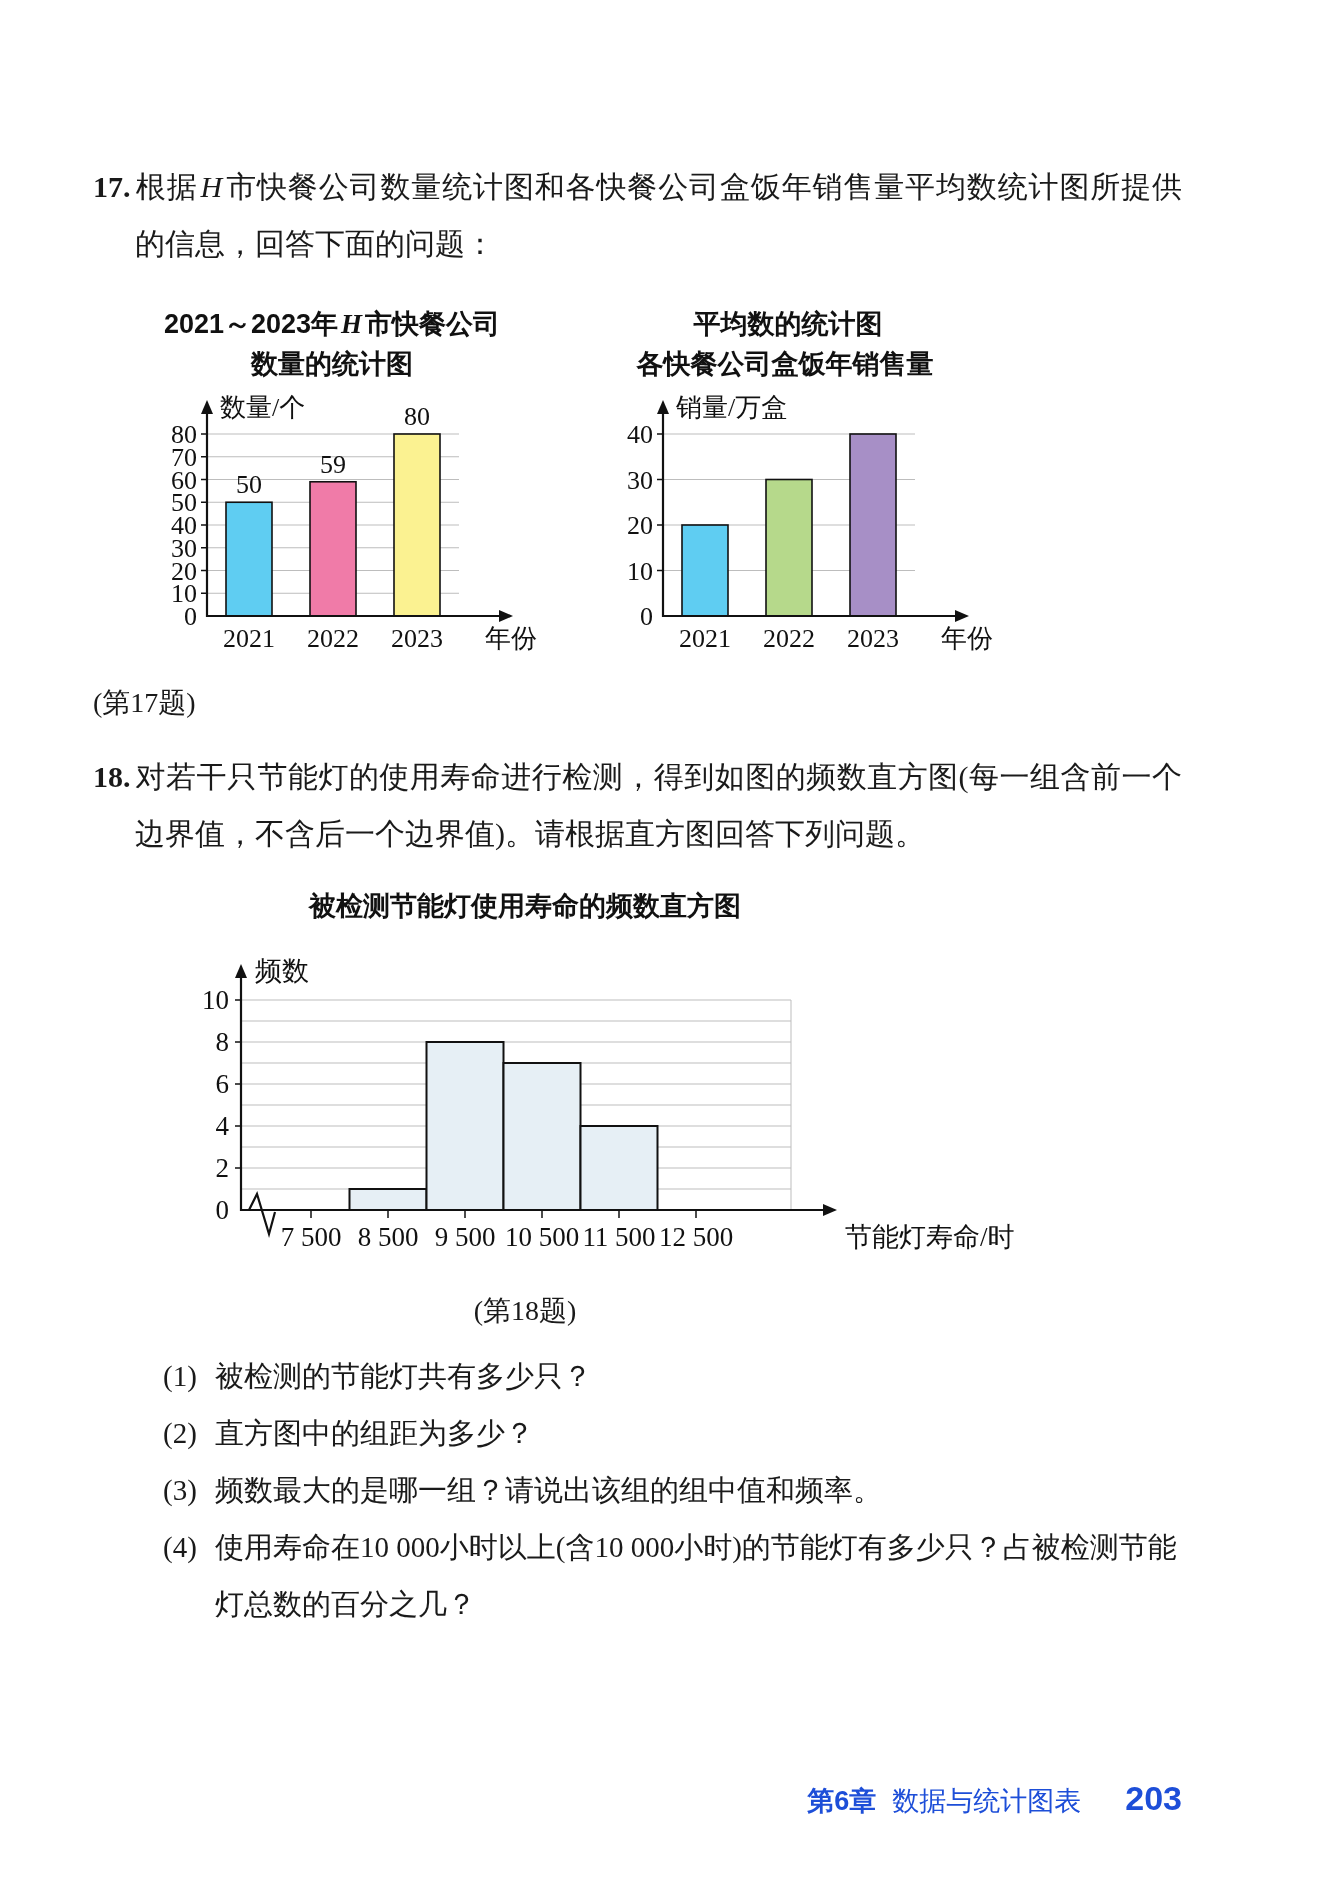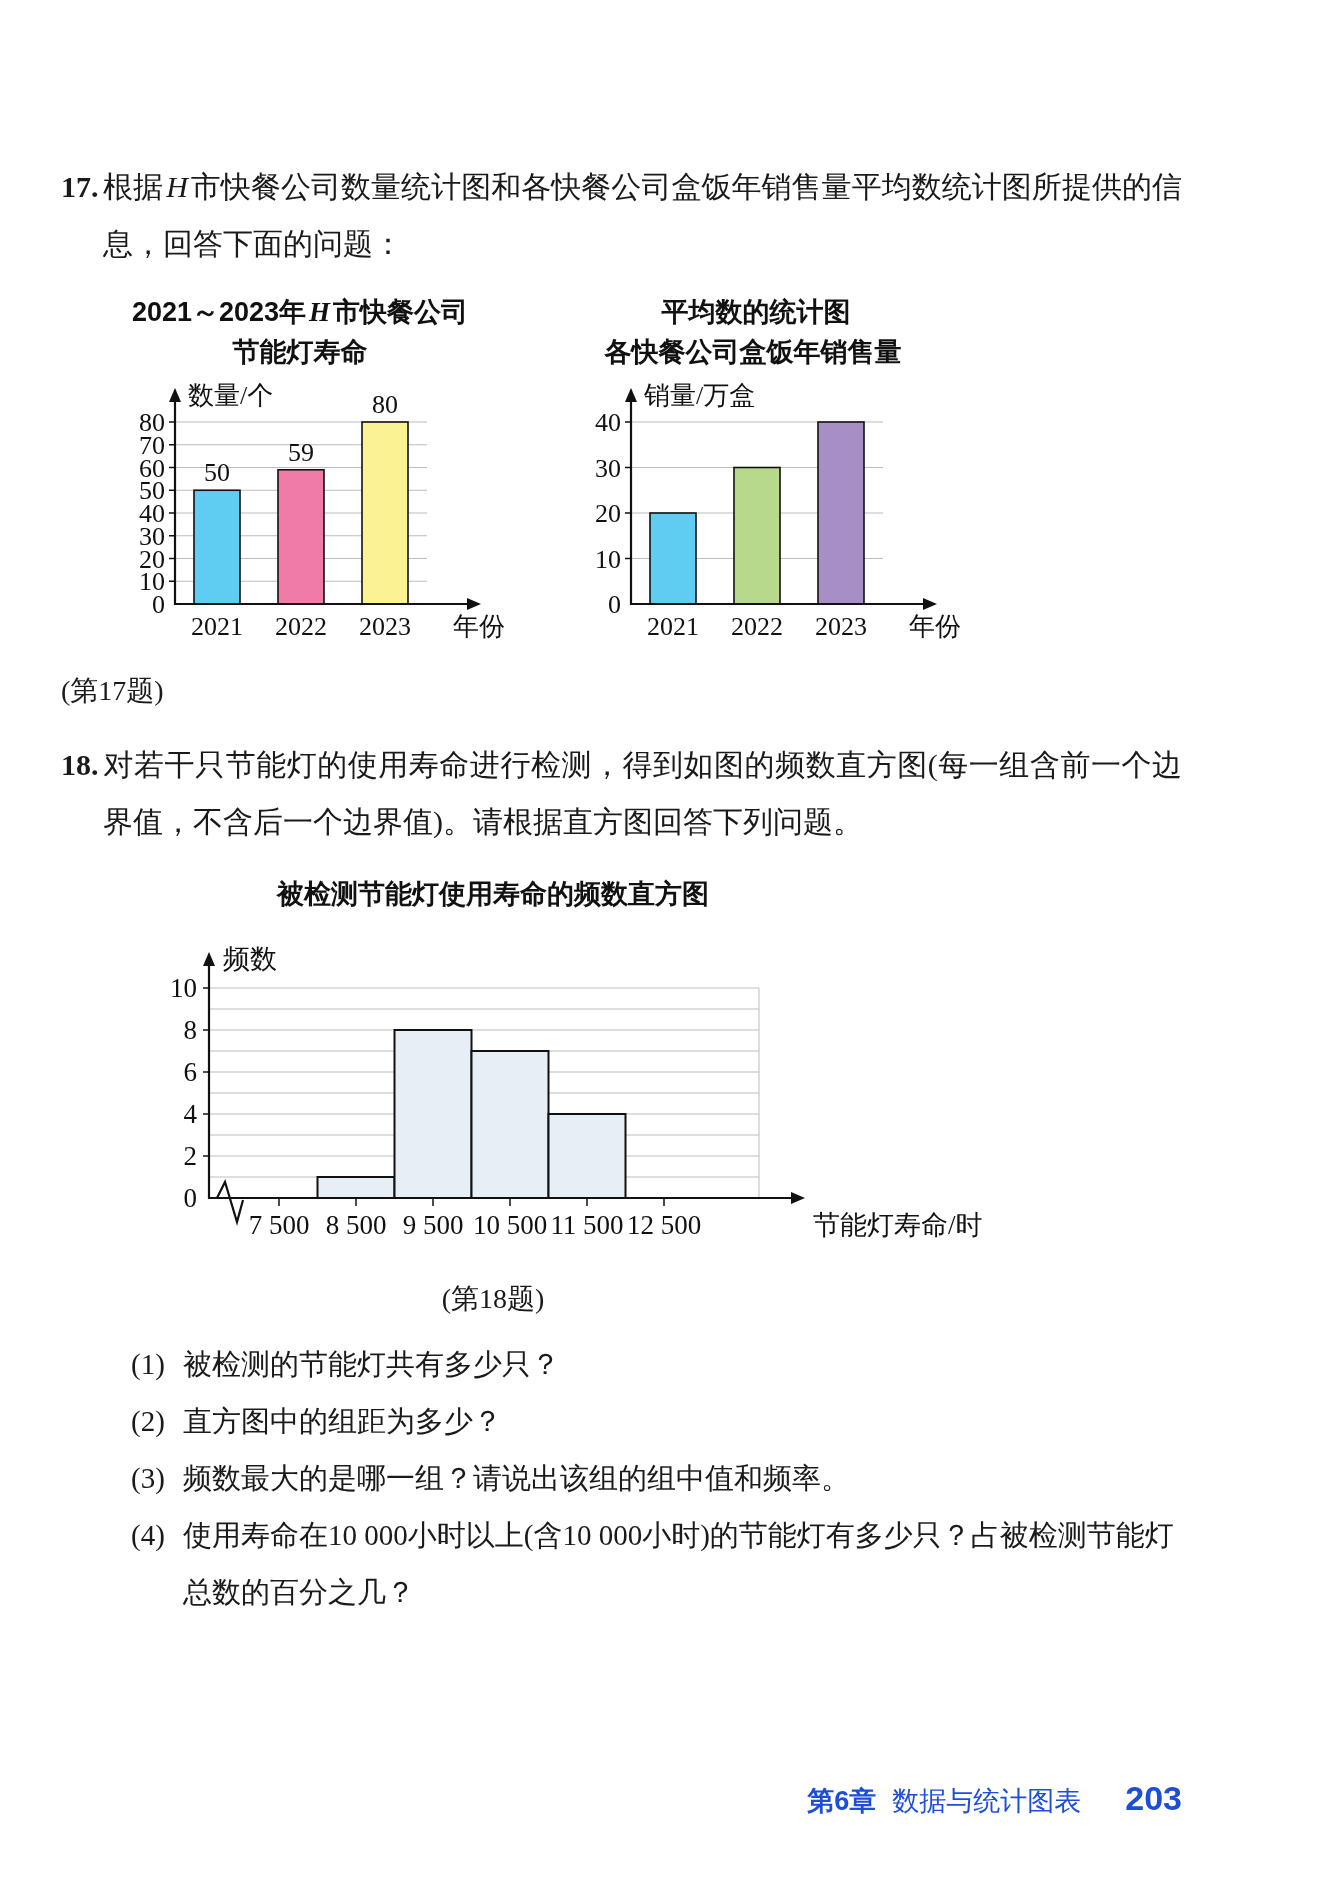--- a/index.html
+++ b/index.html
@@ -1,39 +1,39 @@
 <!DOCTYPE html>
 <html><head>
 <meta charset="utf-8">
 <style>
   html,body{margin:0;padding:0;background:#ffffff;}
   .page{
     position:relative;
     width:1332px;height:1885px;
     background:#ffffff;
     box-sizing:border-box;
-    padding:158px 150px 0 61px;
+    padding:158px 150px 0 93px;
     font-family:"Liberation Serif","DejaVu Serif",serif;
     color:#1a1a1a;
     overflow:hidden;
     border-radius:32px;
   }
   
   .p-intro{
     font-size:30px;line-height:57px;text-align:justify;
     padding-left:42px;margin:0;
   }
   .p-num{
     display:inline-block;width:42px;margin-left:-42px;
     font-weight:bold;
   }
   .p-intro i{font-style:italic;padding:0 3px;}
 
   
-  .charts-row{display:flex;gap:44px;margin:20px 0 0 58px;}
+  .charts-row{display:flex;gap:44px;margin:32px 0 0 58px;}
   .fig{width:412px;}
   .chart-title{
     width:362px;text-align:center;
     font-family:"Liberation Sans","DejaVu Sans",sans-serif;
     font-weight:bold;font-size:27px;line-height:40px;color:#111;
     margin:0 0 10px 0;
   }
   .chart-title i{font-family:"Liberation Serif","DejaVu Serif",serif;padding:0 3px;}
   .chart-canvas text{font-family:"Liberation Serif","DejaVu Serif",serif;font-size:26px;fill:#111;}
   .hist-canvas text{font-size:27px;}
@@ -82,21 +82,21 @@
 
 <div class="page">
 
   <section id="problem-17">
     <p class="p-intro"><span class="p-num">17.</span><span>根据</span><i>H</i><span>市快餐公司数量统计图和各快餐公司盒饭年销售量平均数统计图所提供的信息，回答下面的问题：</span></p>
 
     <div class="charts-row">
       <figure class="fig" style="margin:0">
         <div class="chart-title">
           <div><span>2021～2023年</span><i>H</i><span>市快餐公司</span></div>
-          <div>节能灯寿命</div>
+          <div>数量的统计图</div>
         </div>
         <div class="chart-canvas"><svg width="412" height="276">
               <line x1="56" y1="199.25" x2="308" y2="199.25" stroke="#bdbdbd" stroke-width="1"></line>
               <line x1="56" y1="176.5" x2="308" y2="176.5" stroke="#bdbdbd" stroke-width="1"></line>
               <line x1="56" y1="153.75" x2="308" y2="153.75" stroke="#bdbdbd" stroke-width="1"></line>
               <line x1="56" y1="131" x2="308" y2="131" stroke="#bdbdbd" stroke-width="1"></line>
               <line x1="56" y1="108.25" x2="308" y2="108.25" stroke="#bdbdbd" stroke-width="1"></line>
               <line x1="56" y1="85.5" x2="308" y2="85.5" stroke="#bdbdbd" stroke-width="1"></line>
               <line x1="56" y1="62.75" x2="308" y2="62.75" stroke="#bdbdbd" stroke-width="1"></line>
               <line x1="56" y1="40" x2="308" y2="40" stroke="#bdbdbd" stroke-width="1"></line>

